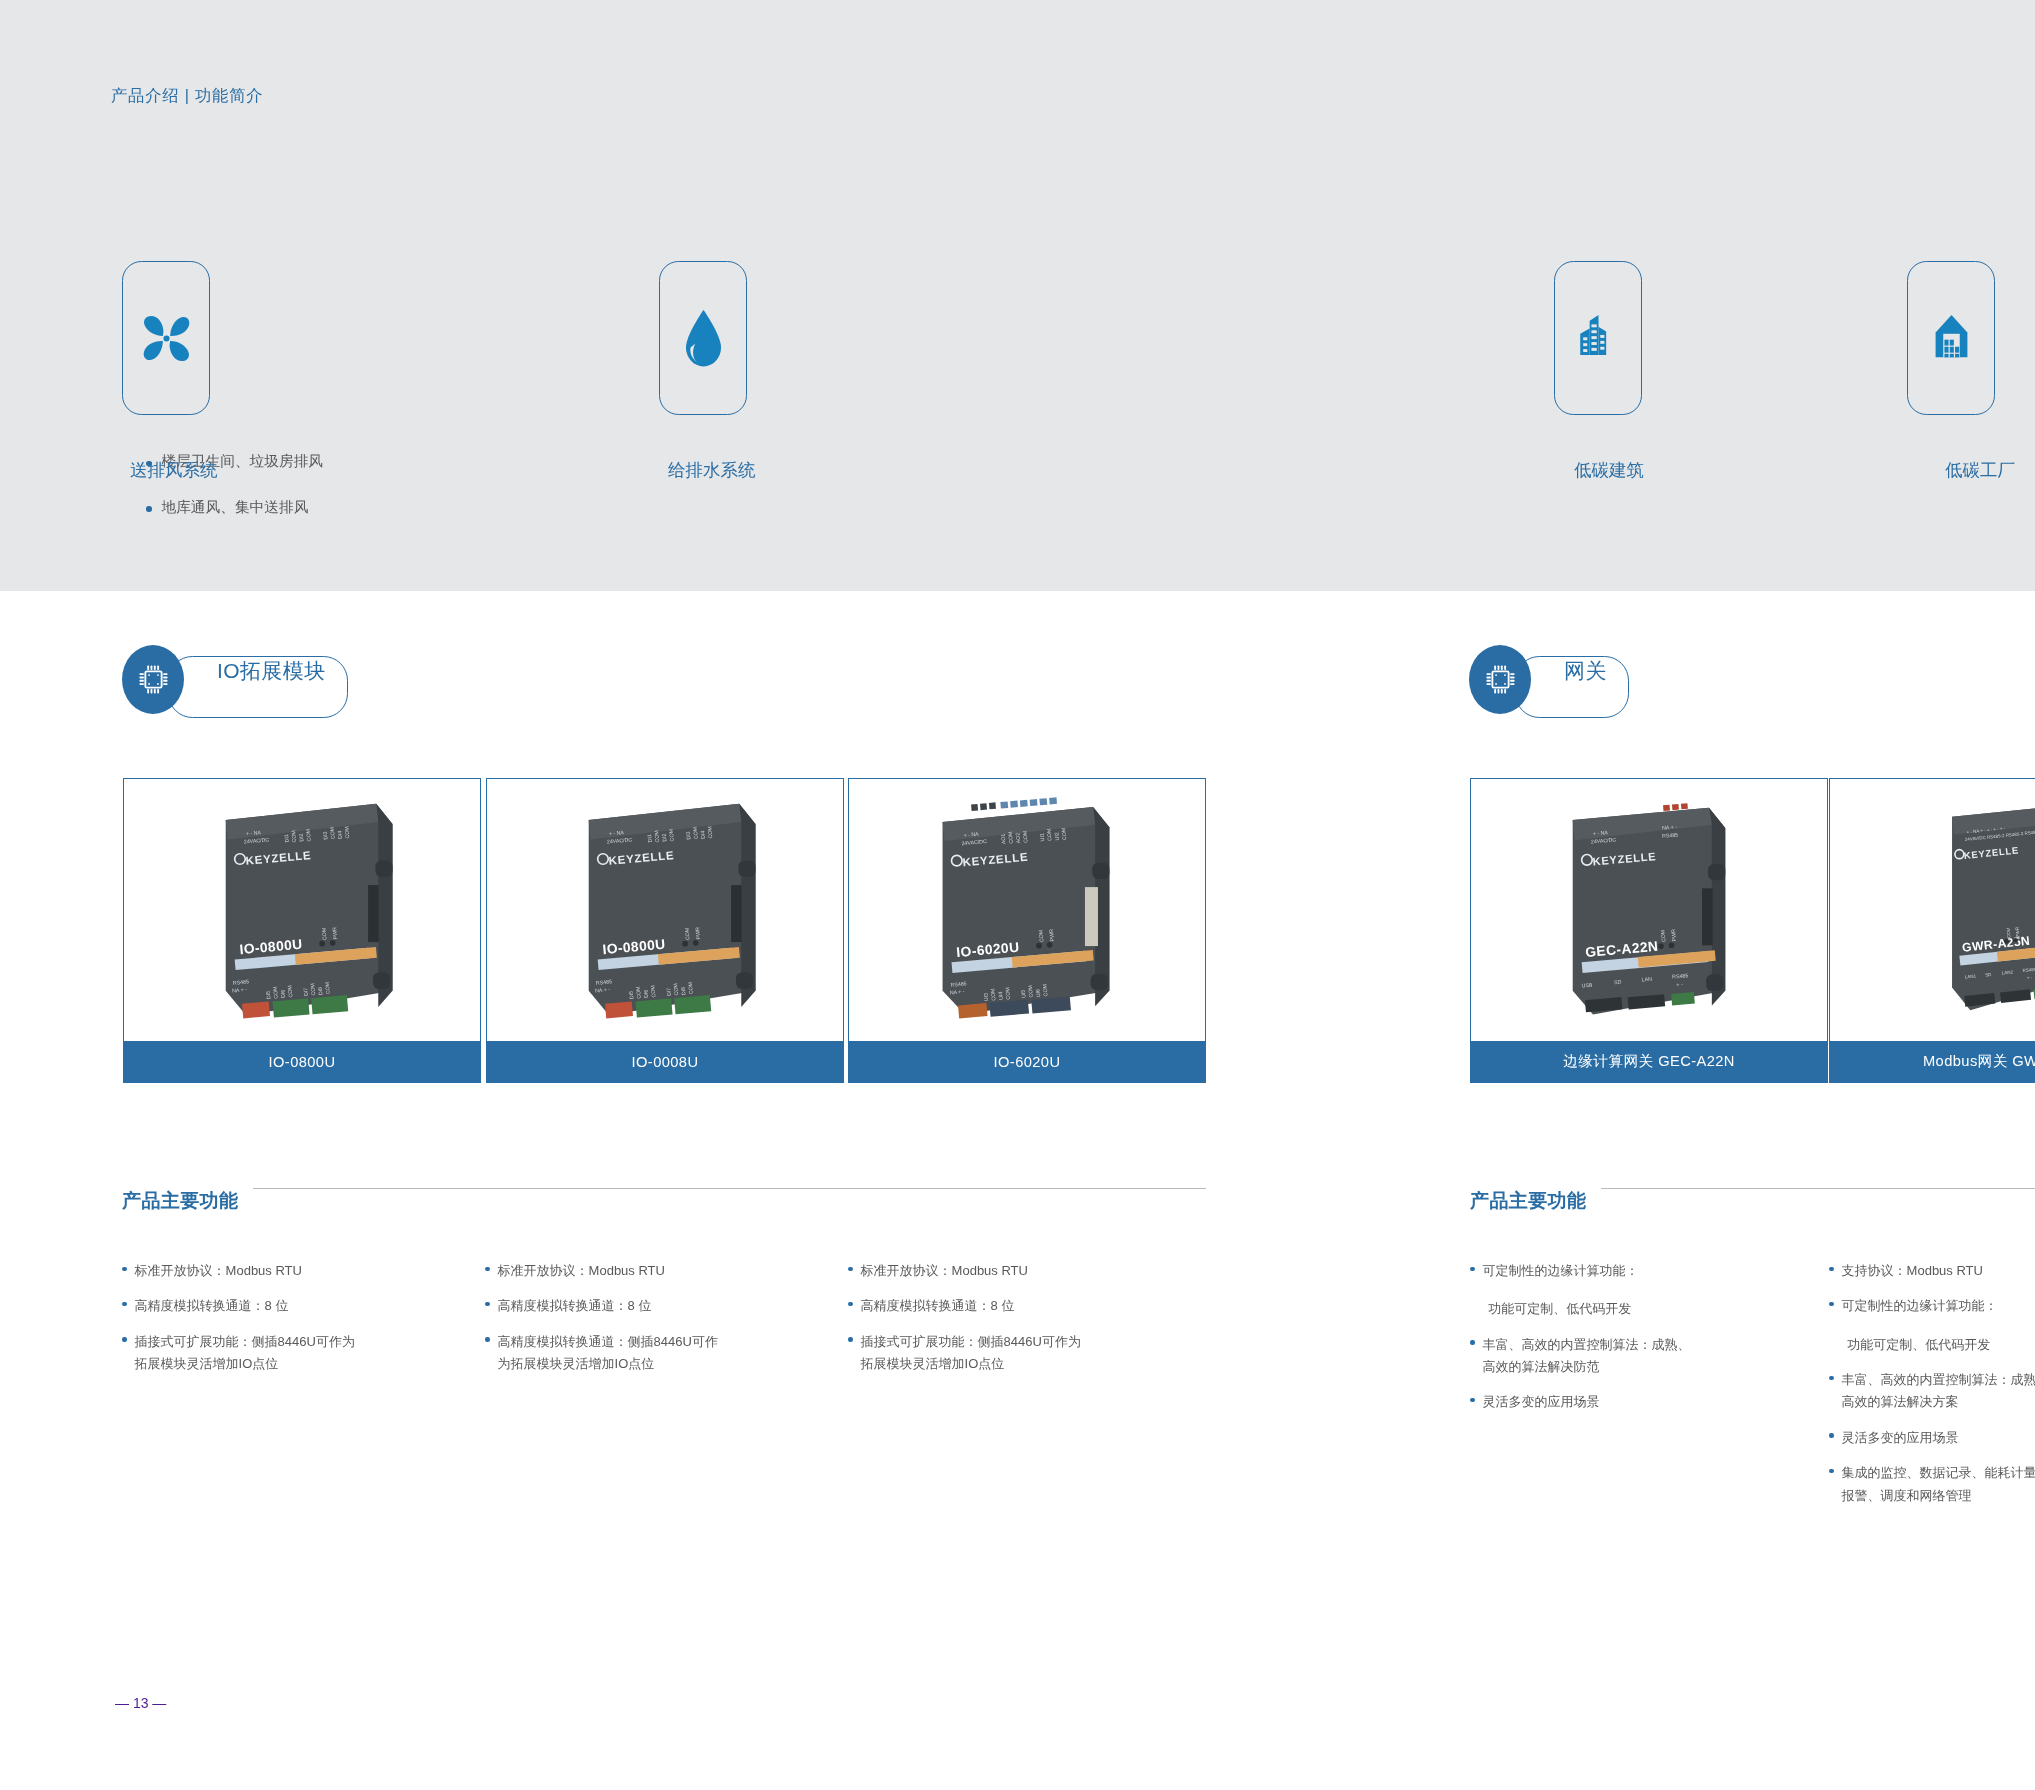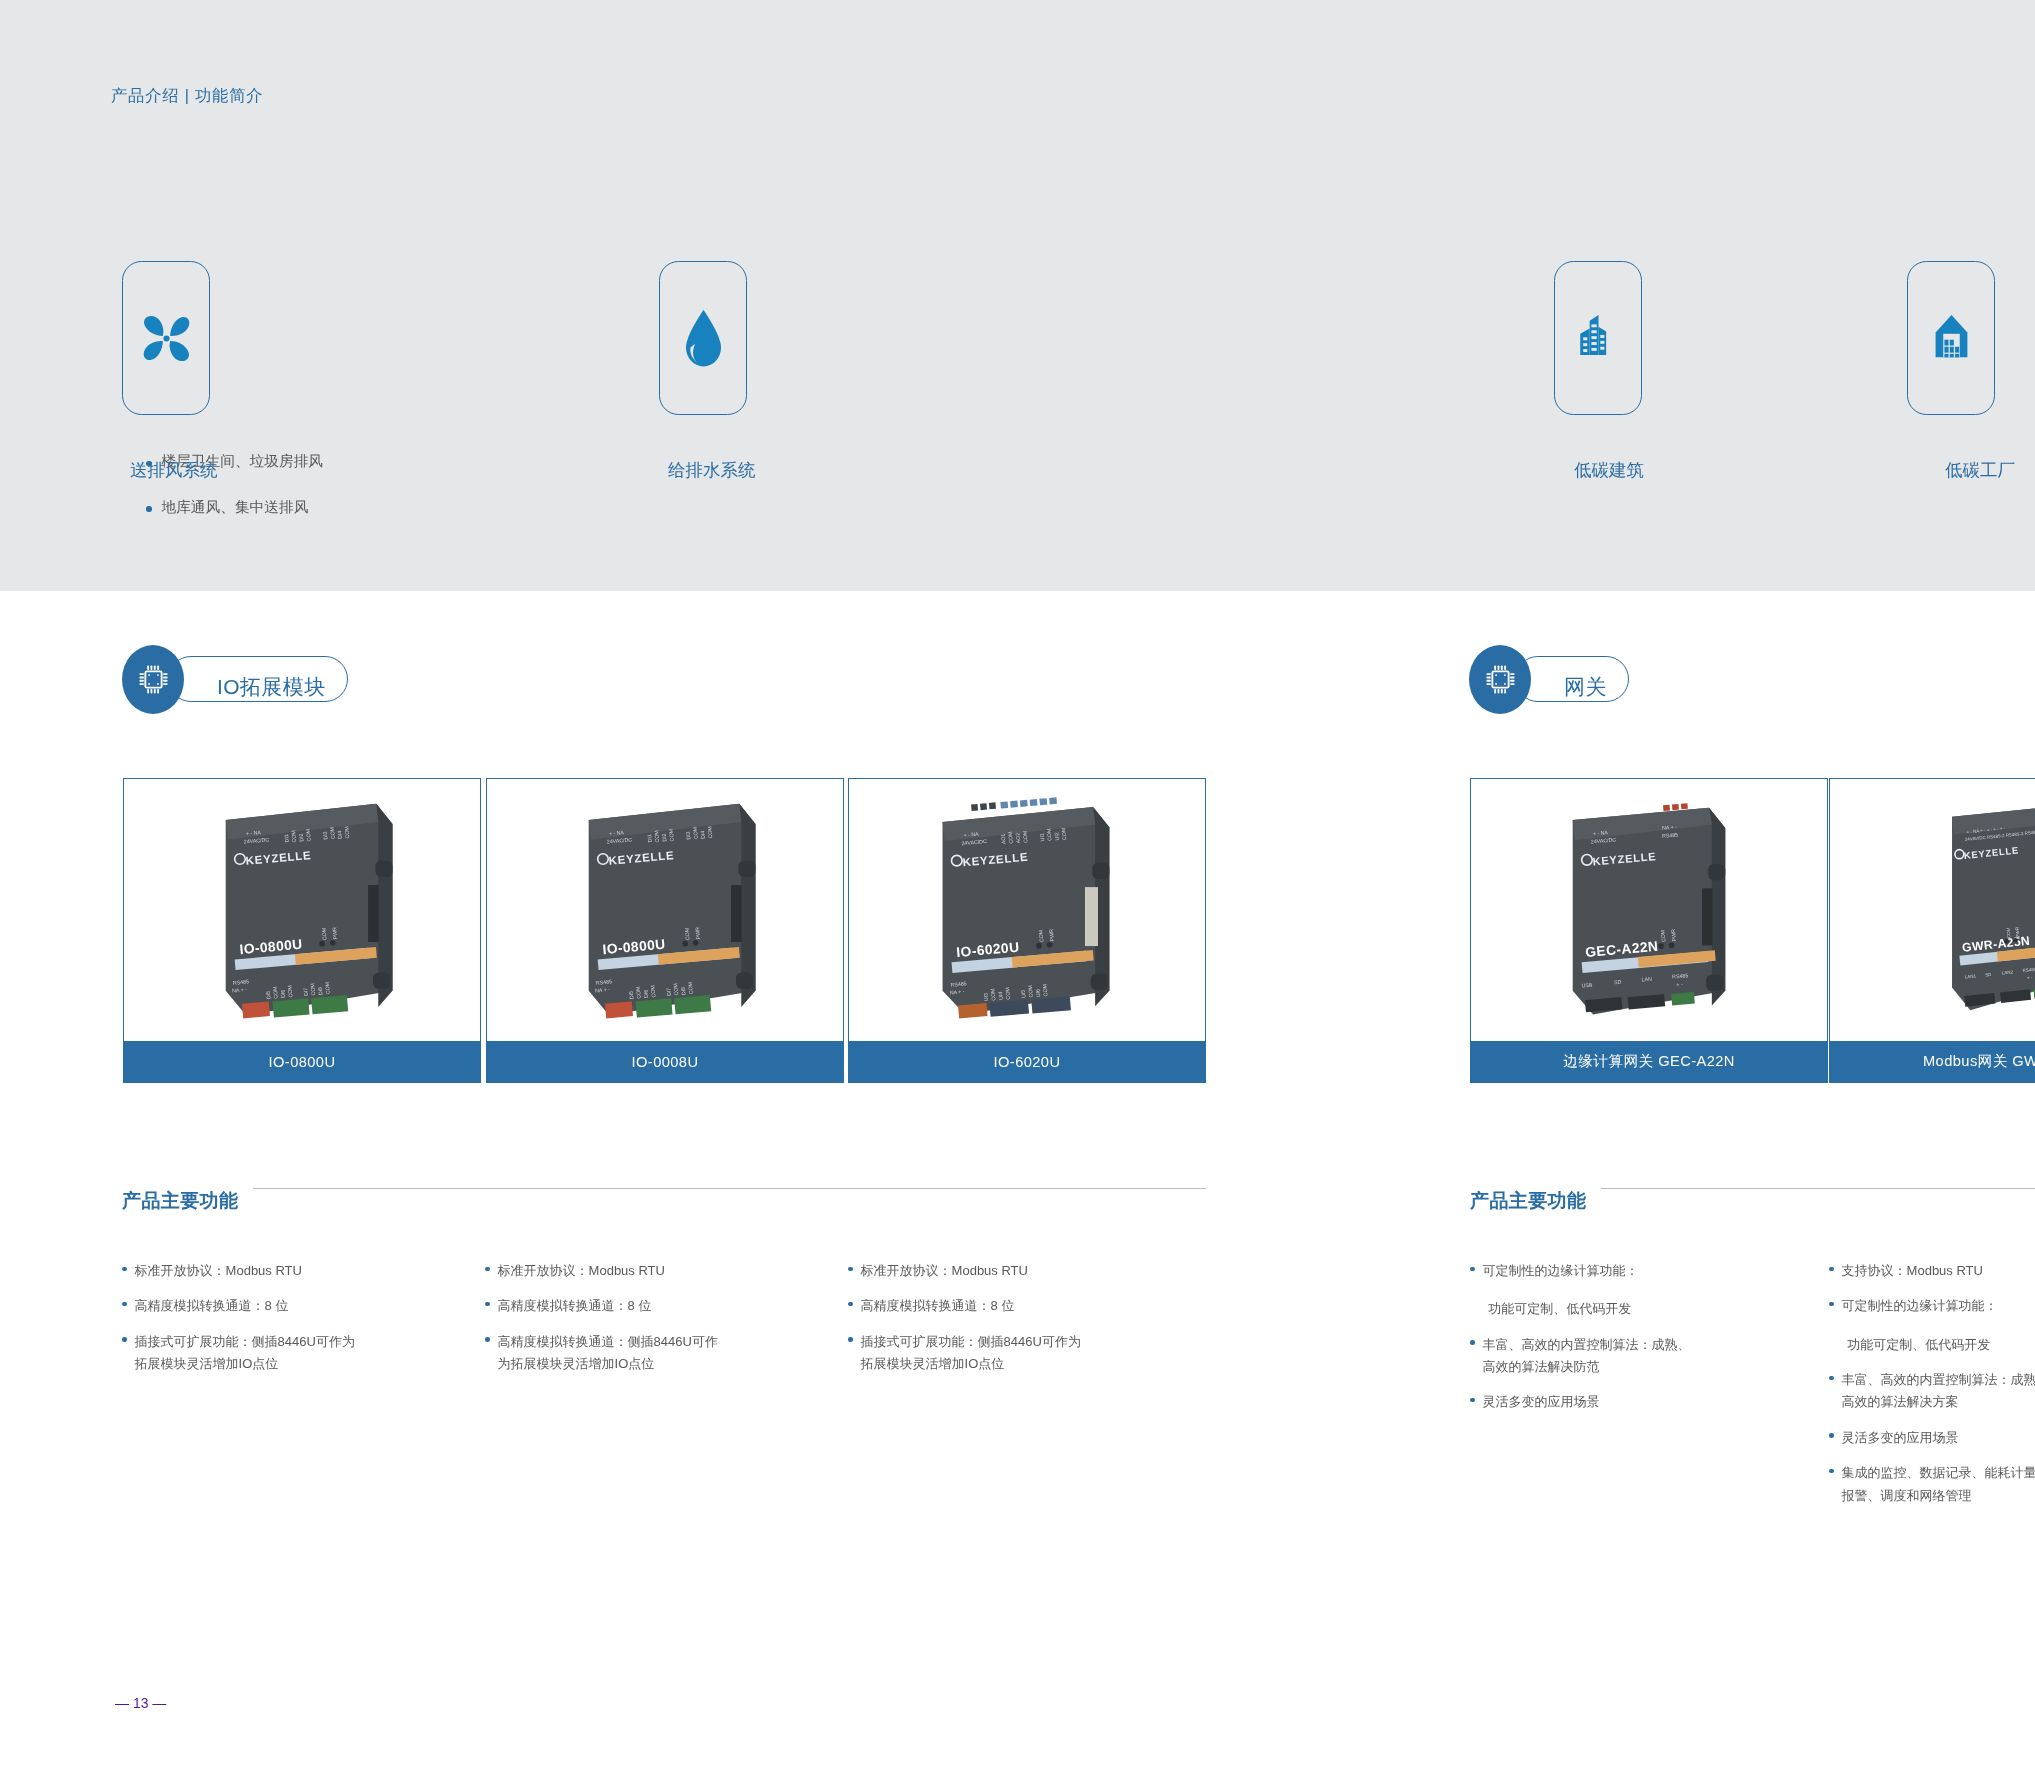--- a/index.html
+++ b/index.html
@@ -45,23 +45,23 @@
     width:5.3px;height:5.3px;border-radius:50%;background:#2a6da4;
     margin-right:9.8px;margin-top:6.5px;flex:0 0 auto;
   }
   .scenario-title{
     position:absolute;font-size:17.5px;color:#2a6da4;white-space:nowrap;
   }
 
   
   .sec-head{position:absolute;height:69px;}
   .sec-pill{
-    position:absolute;left:46px;top:11.4px;height:46px;
+    position:absolute;left:46px;top:11.4px;height:62px;
     border:1.6px solid #2a6da4;border-radius:24.4px;
-    box-sizing:border-box;display:flex;align-items:flex-end;
+    box-sizing:border-box;display:flex;align-items:flex-start;
     padding-left:48px;padding-right:21px;
   }
   .sec-pill .label{
     font-size:21px;color:#2a6da4;white-space:nowrap;letter-spacing:0.4px;
   }
   .sec-badge{
     position:absolute;left:0;top:0;width:62px;height:69px;
     border-radius:50%;background:#2a6da4;
     display:flex;align-items:center;justify-content:center;
   }

